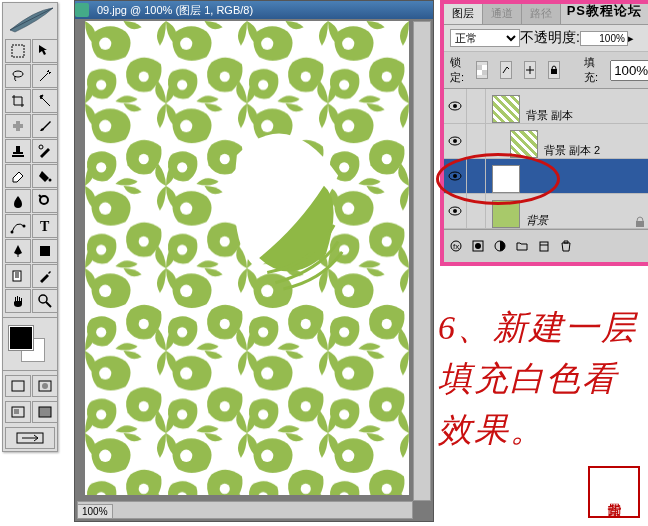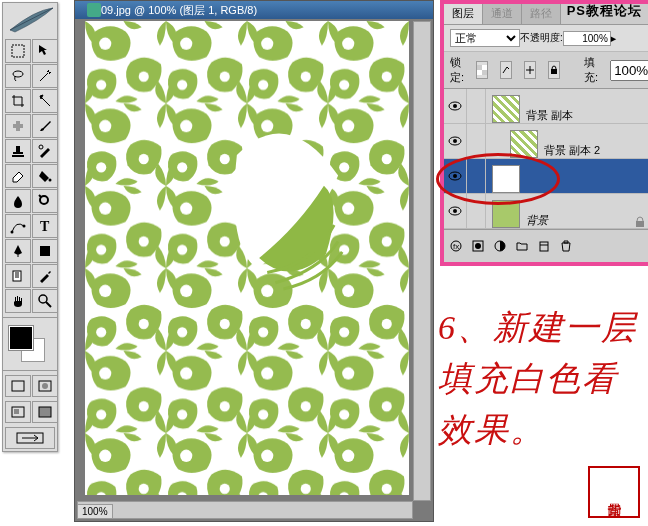--- a/index.html
+++ b/index.html
@@ -8,36 +8,36 @@
 .tool-grid{display:grid;grid-template-columns:1fr 1fr;gap:1px;padding:2px}
 .tool{width:24px;height:22px;background:#ddd;border:1px solid #999;display:flex;align-items:center;justify-content:center;cursor:pointer}
 .tool svg{width:16px;height:16px}
 .swatches{padding:4px;position:relative;height:40px}
 .swatch-fg{position:absolute;left:6px;top:6px;width:22px;height:22px;background:#000;border:1px solid #fff;outline:1px solid #888;z-index:2}
 .swatch-bg{position:absolute;left:18px;top:18px;width:22px;height:22px;background:#fff;border:1px solid #999;z-index:1}
 .toolbox-sep{height:1px;background:#999;margin:2px 0}
 .mode-grid{display:grid;grid-template-columns:1fr 1fr;gap:1px;padding:2px}
 .mode{width:24px;height:20px;background:#ddd;border:1px solid #999;display:flex;align-items:center;justify-content:center}
 .doc{position:absolute;left:74px;top:0;width:358px;height:520px;background:#7a7a7a;border:1px solid #555}
-.doc-title{height:18px;background:linear-gradient(#4a7fb5,#2d5a8f);color:#fff;font-size:11px;line-height:18px;padding:0 12px;display:flex;align-items:center;gap:0}
+.doc-title{height:18px;background:linear-gradient(#4a7fb5,#2d5a8f);color:#fff;font-size:11px;line-height:18px;padding:0 0;display:flex;align-items:center;gap:8px}
 .doc-title .icon{width:14px;height:14px;background:#4a8;border-radius:2px}
 .canvas{position:absolute;left:10px;right:24px;top:20px;bottom:26px;background:#fff;overflow:hidden}
 .pattern{width:100%;height:100%;background:#fff;position:relative}
 .pattern svg{position:absolute;inset:0;width:100%;height:100%}
 .doc-status{position:absolute;left:2px;bottom:2px;background:#ddd;border:1px solid #999;padding:1px 4px;font-size:10px}
 .scroll-v{position:absolute;right:2px;top:20px;bottom:20px;width:16px;background:#ccc;border:1px solid #999}
 .scroll-h{position:absolute;left:2px;right:20px;bottom:2px;height:16px;background:#ccc;border:1px solid #999}
 .panels{position:absolute;left:440px;top:0;width:208px;background:#ddd;border:4px solid #ec4899}
 .panel-tabs{display:flex;height:20px;background:#ccc;border-bottom:1px solid #999}
 .tab{padding:2px 8px;font-size:11px;border-right:1px solid #999;cursor:pointer}
 .tab.active{background:#ddd}
 .tab.dimmed{color:#888;background:#bbb}
 .panel-row{display:flex;align-items:center;padding:4px 6px;border-bottom:1px solid #bbb}
 .panel-row select{font-size:11px;border:1px solid #999;background:#fff;height:18px}
-.panel-row .lbl{font-size:10px}
+.panel-row .lbl{font-size:14px}
 .panel-row input{width:42px;font-size:10px;border:1px solid #999;text-align:right;padding:1px 2px}
 .lock-row{padding:3px 6px;display:flex;align-items:center;gap:12px;font-size:11px;border-bottom:1px solid #999;background:#d0d0d0}
 .lock-btn{width:16px;height:16px;border:1px solid #999;background:#ddd;display:flex;align-items:center;justify-content:center}
 .layers{background:#d6d6d6}
 .layer{display:flex;align-items:flex-end;height:34px;border-bottom:1px solid #bbb;cursor:pointer}
 .layer.selected{background:#2d5a9f;color:#fff}
 .layer .vis{width:22px;height:100%;border-right:1px solid #bbb;display:flex;align-items:center;justify-content:center}
 .layer .vis svg{width:14px;height:10px}
 .layer .link{width:18px;height:100%;border-right:1px solid #bbb}
 .layer .thumb{width:26px;height:26px;margin:0 6px;border:1px solid #888;background:#fff}

